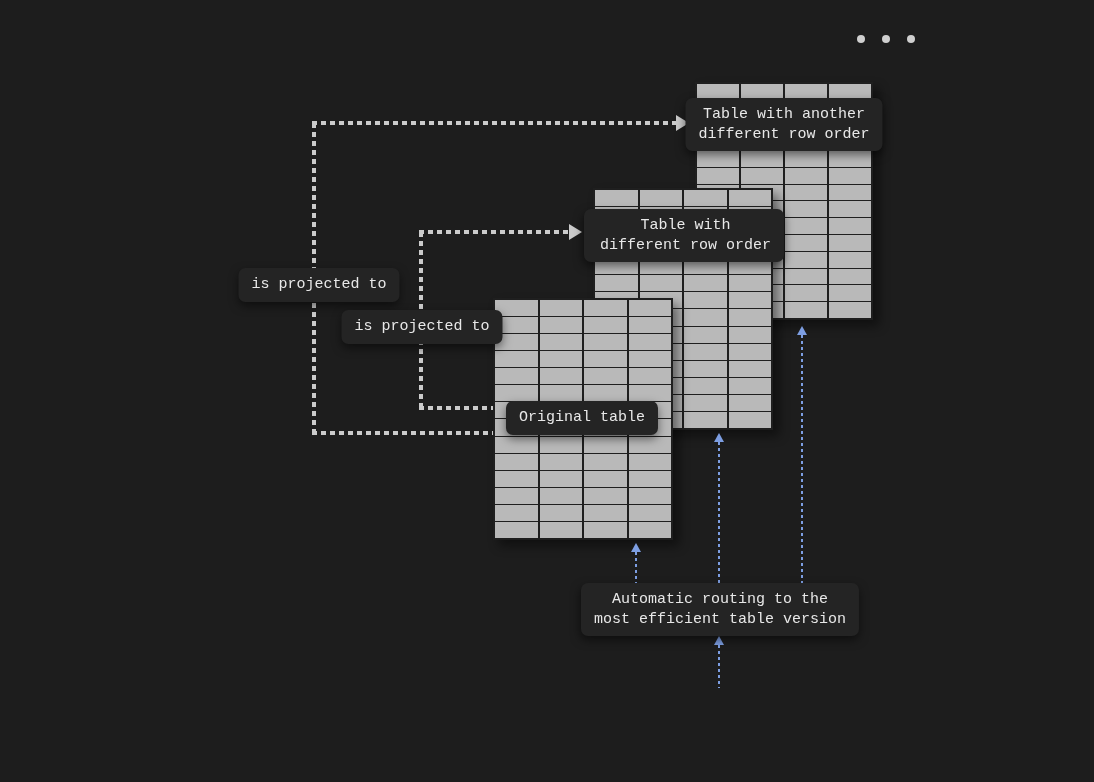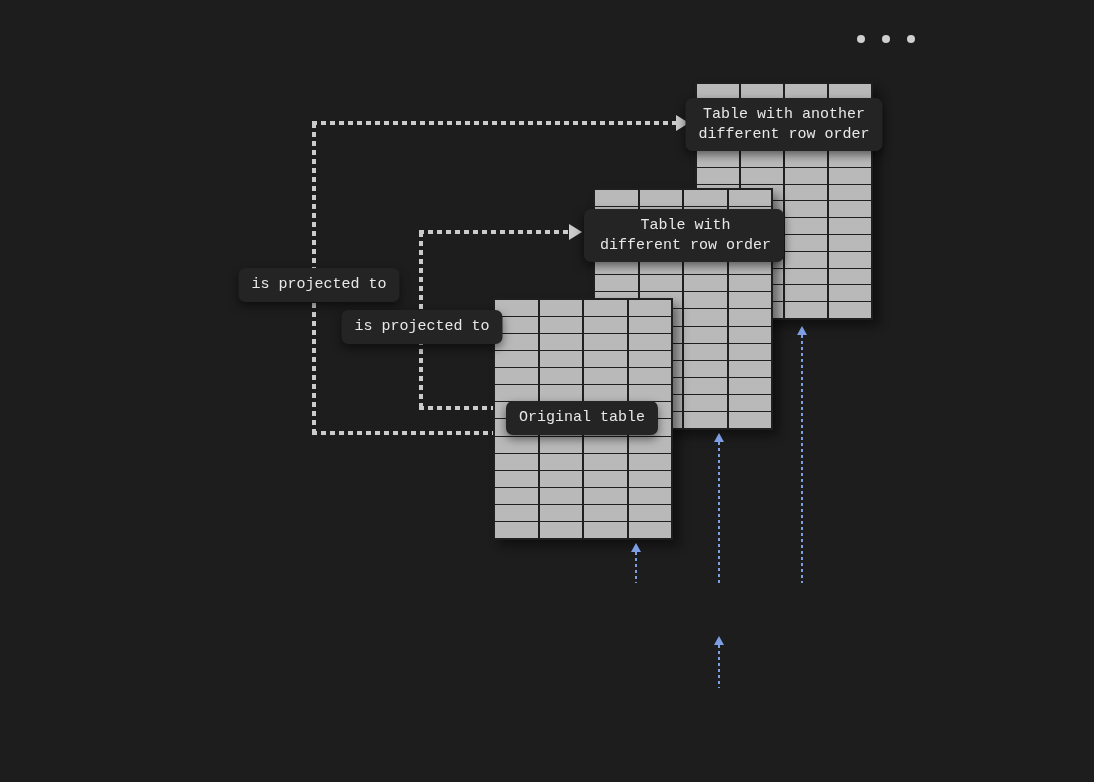--- a/index.html
+++ b/index.html
@@ -301,14 +301,16 @@
   <div class="bvdot" id="b4"></div>
   <div class="head-up" id="b4-head"></div>
 
   <div class="pill" id="label-another">Table with another
 different row order</div>
   <div class="pill" id="label-different">Table with
 different row order</div>
   <div class="pill" id="label-original">Original table</div>
   <div class="pill" id="proj-1">is projected to</div>
   <div class="pill" id="proj-2">is projected to</div>
+  <div class="pill" id="routing">Automatic routing to the
+most efficient table version</div>
 
 </div>
 
 </body></html>

